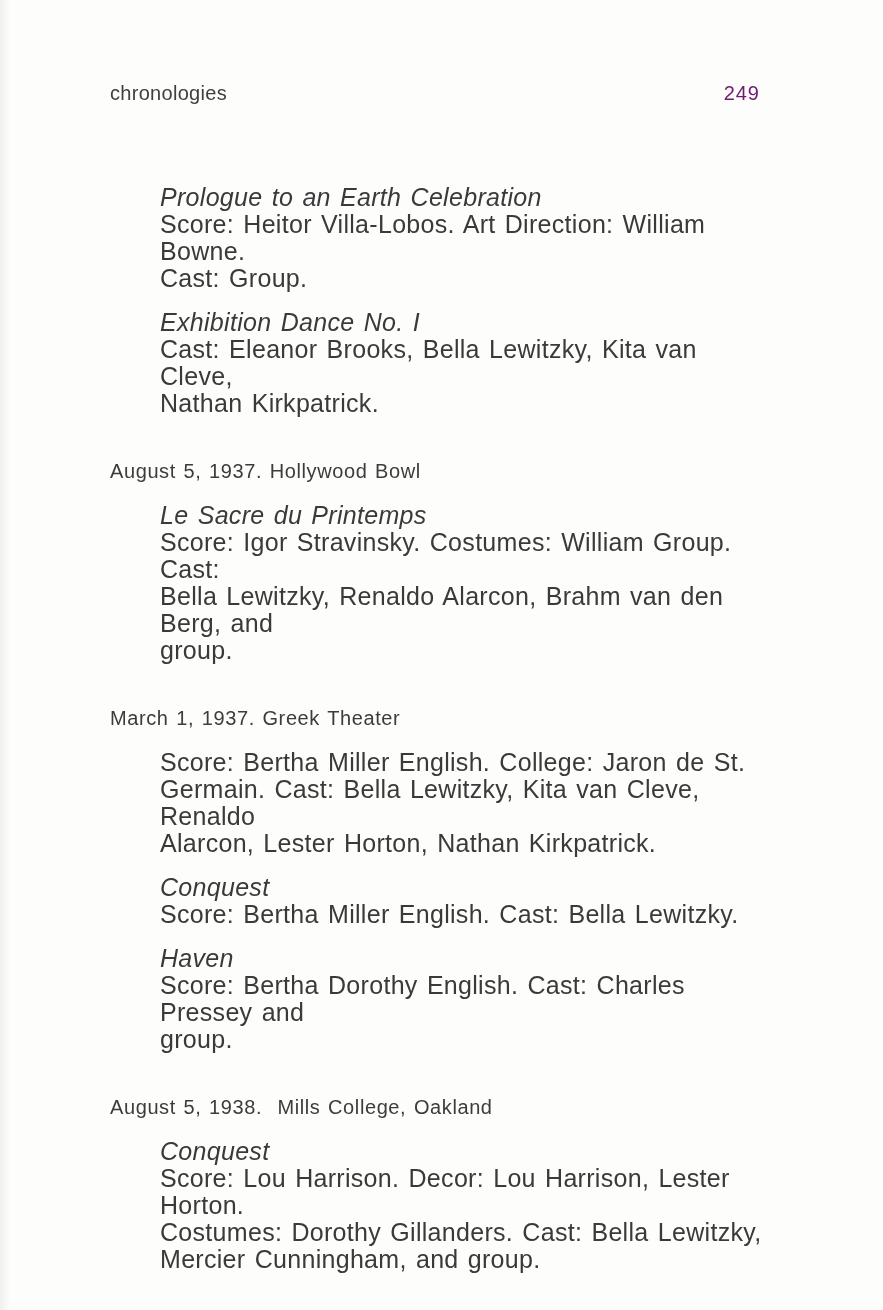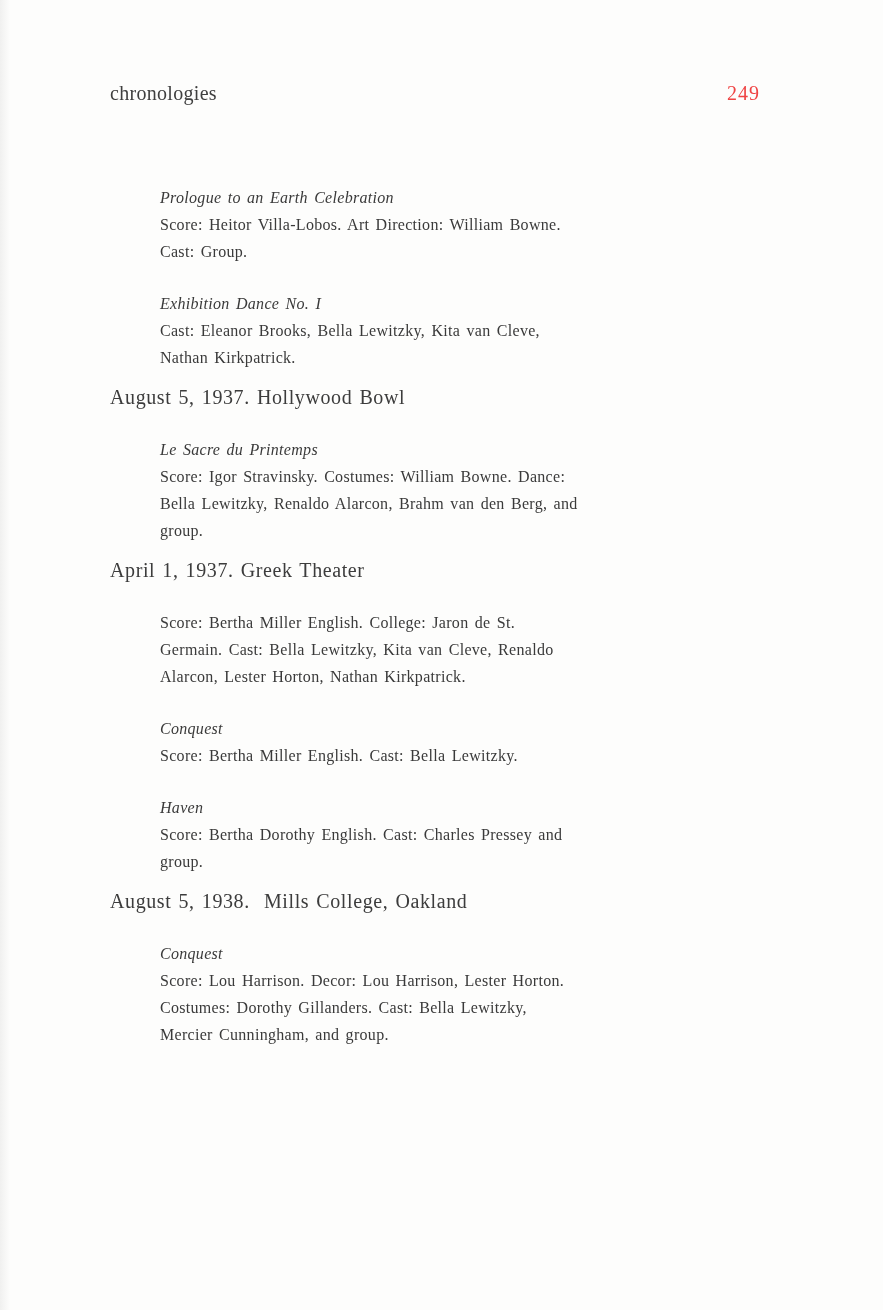--- a/index.html
+++ b/index.html
@@ -6,21 +6,21 @@
     margin: 0;
     padding: 0;
     background: #ffffff;
   }
   .page {
     position: relative;
     width: 883px;
     height: 1310px;
     background: #fdfdfc;
     overflow: hidden;
-    font-family: Liberation Serif, serif;
+    font-family: Liberation Sans, sans-serif;
     color: #3b3b3b;
   }
   
   .page::before {
     content: "";
     position: absolute;
     left: 0; top: 0; bottom: 0;
     width: 10px;
     background: linear-gradient(to right, rgba(90,90,90,0.08), rgba(90,90,90,0));
     pointer-events: none;
@@ -31,45 +31,45 @@
     left: 110px;
     width: 650px;
     display: flex;
     justify-content: space-between;
     align-items: baseline;
     font-size: 20px;
     line-height: 27px;
     letter-spacing: 0.3px;
   }
   .running-title { color: #3f3f3f; }
-  .page-number { color: #ef4444; letter-spacing: 1px; text-align: right; }
+  .page-number { color: #701a75; letter-spacing: 1px; text-align: right; }
 
   .content {
     position: absolute;
     top: 184px;
     left: 110px;
     width: 660px;
   }
   .date-heading {
     font-size: 20px;
     line-height: 27px;
-    margin-top: 13px;
+    margin-top: 41px;
     margin-bottom: 13px;
     white-space: pre-wrap;
     letter-spacing: 0.6px;
     word-spacing: 1.5px;
     color: #3c3c3c;
   }
   section:first-child .entry:first-child { margin-top: 0; }
   .entry {
     margin-left: 50px;
-    margin-top: 25px;
+    margin-top: 17px;
   }
   .entry-title, .entry-line {
-    font-size: 16px;
+    font-size: 25px;
     line-height: 27px;
     white-space: pre-wrap;
     letter-spacing: 0.3px;
     word-spacing: 2px;
     color: #3a3a3a;
   }
   .entry-title .title-italic { font-style: italic; }
   .entry-title .title-roman { font-style: normal; }
 </style>
 </head>
@@ -94,28 +94,28 @@
         <div class="entry-title"><span class="title-italic">Exhibition Dance No. I</span><span class="title-roman"></span></div>
         <div class="entry-line">Cast: Eleanor Brooks, Bella Lewitzky, Kita van Cleve,</div>
         <div class="entry-line">Nathan Kirkpatrick.</div>
       </div>
     </section>
 
     <section>
       <div class="date-heading">August 5, 1937. Hollywood Bowl</div>
       <div class="entry">
         <div class="entry-title"><span class="title-italic">Le Sacre du Printemps</span><span class="title-roman"></span></div>
-        <div class="entry-line">Score: Igor Stravinsky. Costumes: William Bowne. Dance:</div>
+        <div class="entry-line">Score: Igor Stravinsky. Costumes: William Group. Cast:</div>
         <div class="entry-line">Bella Lewitzky, Renaldo Alarcon, Brahm van den Berg, and</div>
         <div class="entry-line">group.</div>
       </div>
     </section>
 
     <section>
-      <div class="date-heading">April 1, 1937. Greek Theater</div>
+      <div class="date-heading">March 1, 1937. Greek Theater</div>
       <div class="entry">
         <div class="entry-line">Score: Bertha Miller English. College: Jaron de St.</div>
         <div class="entry-line">Germain. Cast: Bella Lewitzky, Kita van Cleve, Renaldo</div>
         <div class="entry-line">Alarcon, Lester Horton, Nathan Kirkpatrick.</div>
       </div>
     </section>
 
     <section>
       <div class="entry">
         <div class="entry-title"><span class="title-italic">Conquest</span><span class="title-roman"></span></div>

